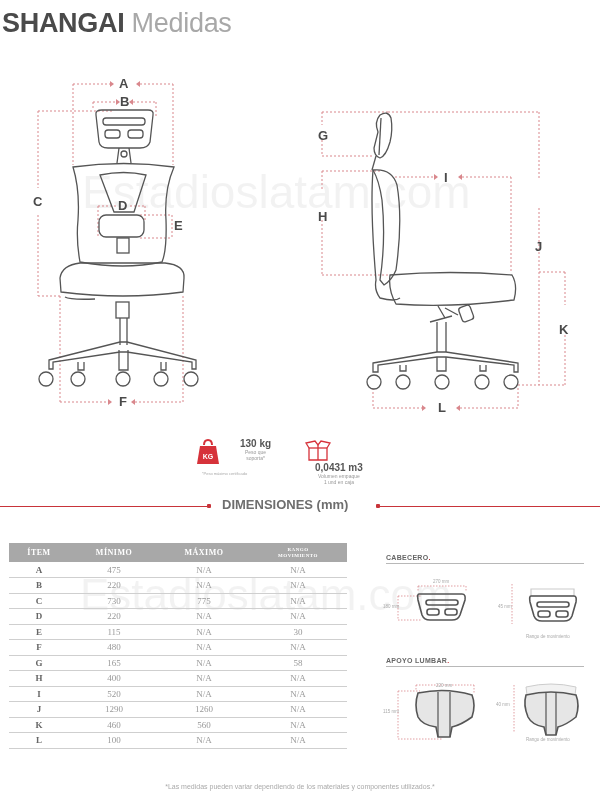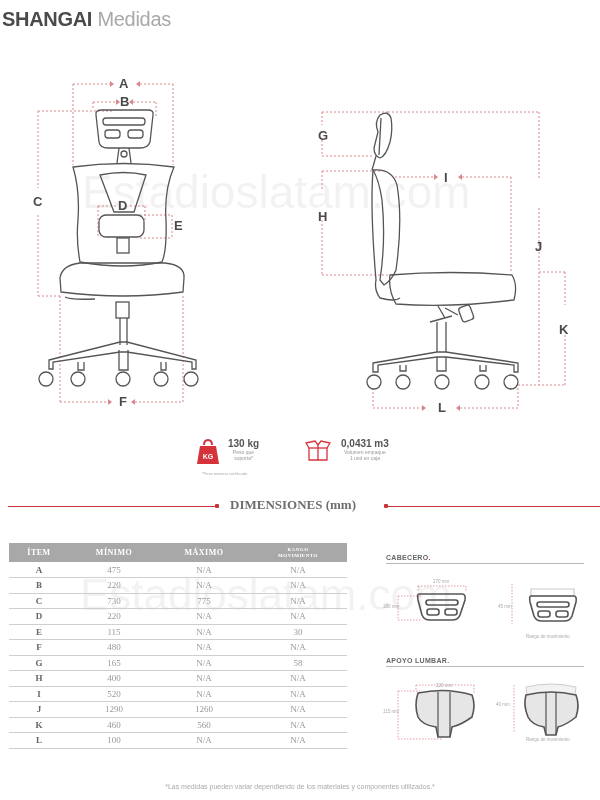--- a/index.html
+++ b/index.html
@@ -1,33 +1,33 @@
 <!DOCTYPE html>
 <html><head>
 <meta charset="utf-8">
 <style>
   * { box-sizing: border-box; margin: 0; padding: 0; }
   html, body { width: 600px; height: 800px; background: #ffffff; overflow: hidden; }
   body { position: relative; font-family: "Liberation Sans", sans-serif; color: #555; }
 
-  .title { position: absolute; left: 2px; top: 8px; font-size: 20px; letter-spacing: -0.3px; }
+  .title { position: absolute; left: 2px; top: 8px; font-size: 27px; letter-spacing: -0.3px; }
   .title .brand { font-weight: bold; color: #4a4a4a; }
   .title .sub { color: #a8a8a8; font-weight: normal; }
 
   .drawing { position: absolute; left: 0; top: 60px; width: 600px; height: 370px; }
   .watermark { position: absolute; font-size: 46px; color: rgba(0,0,0,0.05); font-family: "Liberation Sans", sans-serif; white-space: nowrap; pointer-events: none; }
 
   .dimlabel { position: absolute; font-weight: bold; font-size: 13px; color: #4a4a4a; }
 
   .specs { position: absolute; top: 438px; left: 190px; width: 240px; height: 50px; }
   .spec { position: absolute; top: 0; display: flex; align-items: flex-start; }
   .spec .val { font-size: 10px; font-weight: bold; color: #555; }
   .spec .desc { font-size: 5px; color: #999; text-align: center; line-height: 6px; }
 
-  .section-head { position: absolute; top: 497px; left: 8px; width: 524px; height: 20px; font-family: Liberation Serif, serif; }
+  .section-head { position: absolute; top: 497px; left: 0; width: 524px; height: 20px; }
   .section-head .line { position: absolute; top: 9px; height: 1px; background: #c8343a; }
   .section-head .dot { position: absolute; top: 7px; width: 4px; height: 4px; background: #c8343a; border-radius: 1px; }
   .section-head .label { position: absolute; left: 222px; top: 0; font-size: 13px; font-weight: bold; color: #6e6e6e; }
 
   table.dims { position: absolute; left: 9px; top: 543px; width: 338px; border-collapse: collapse; font-family: Liberation Serif, serif; }
   table.dims th { background: #a8a8a8; color: #fff; font-size: 8px; font-weight: bold; height: 19px; letter-spacing: 0.5px; text-align: center; }
   table.dims th.small { font-size: 5px; line-height: 6px; }
   table.dims td { font-size: 9px; color: #999; text-align: center; height: 15.5px; border-bottom: 1px solid #cfcfcf; }
   table.dims td.item { color: #666; font-weight: bold; }
 
@@ -170,29 +170,29 @@
   <div class="dimlabel" style="left:438px; top:340px;">L</div>
 </div>
 
 <div class="specs">
   <div class="spec" style="left:6px;">
     <svg width="24" height="28" viewBox="0 0 24 28">
       <path d="M8 7 Q8 2 12 2 Q16 2 16 7" fill="none" stroke="#d6323a" stroke-width="2"></path>
       <path d="M4 8 H20 L23 26 H1 Z" fill="#d6323a" rx="3"></path>
       <text x="12" y="21" font-size="7" font-weight="bold" fill="#fff" text-anchor="middle" font-family="Liberation Sans, sans-serif">KG</text>
     </svg>
-    <div style="margin-left:8px; text-align:center;">
+    <div style="margin-left:20px; text-align:center;">
       <div class="val">130 kg</div>
       <div class="desc">Peso que</div>
       <div class="desc">soporta*</div>
     </div>
   </div>
   <div class="foot" style="position:absolute; left:12px; top:33px; font-size:4px; color:#aaa;">*Peso máximo certificado</div>
 
-  <div class="spec" style="left:115px;">
+  <div class="spec" style="left:115px;flex-direction:column;">
     <svg width="26" height="24" viewBox="0 0 26 24">
       <g fill="none" stroke="#d6323a" stroke-width="1.3">
         <path d="M4 10 V22 H22 V10"></path>
         <path d="M4 10 H22"></path>
         <path d="M13 10 V22"></path>
         <path d="M4 10 L1 5 L10 3 L13 7 L16 3 L25 5 L22 10"></path>
         <path d="M13 7 L13 10"></path>
       </g>
     </svg>
     <div style="margin-left:10px; text-align:center;">

